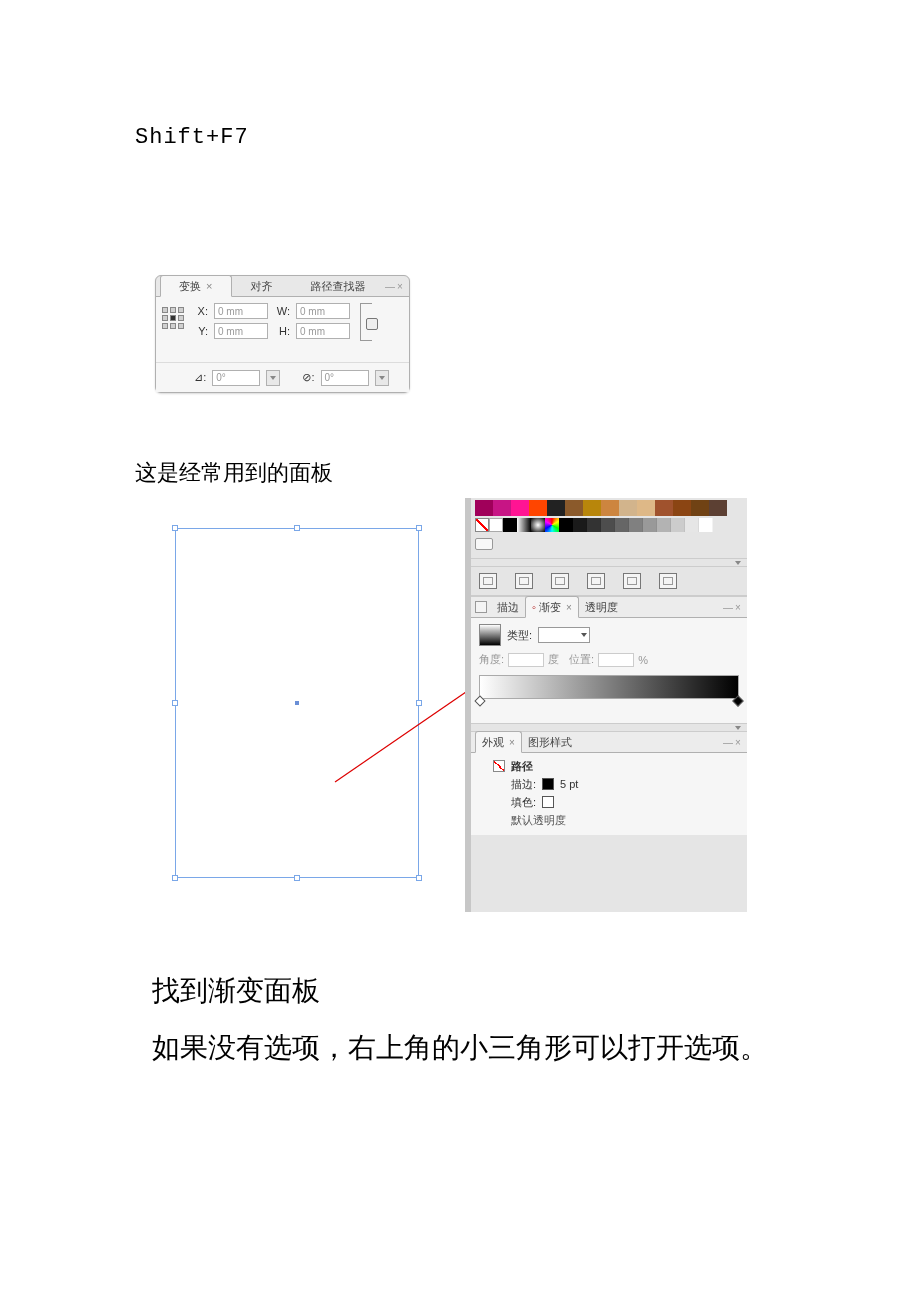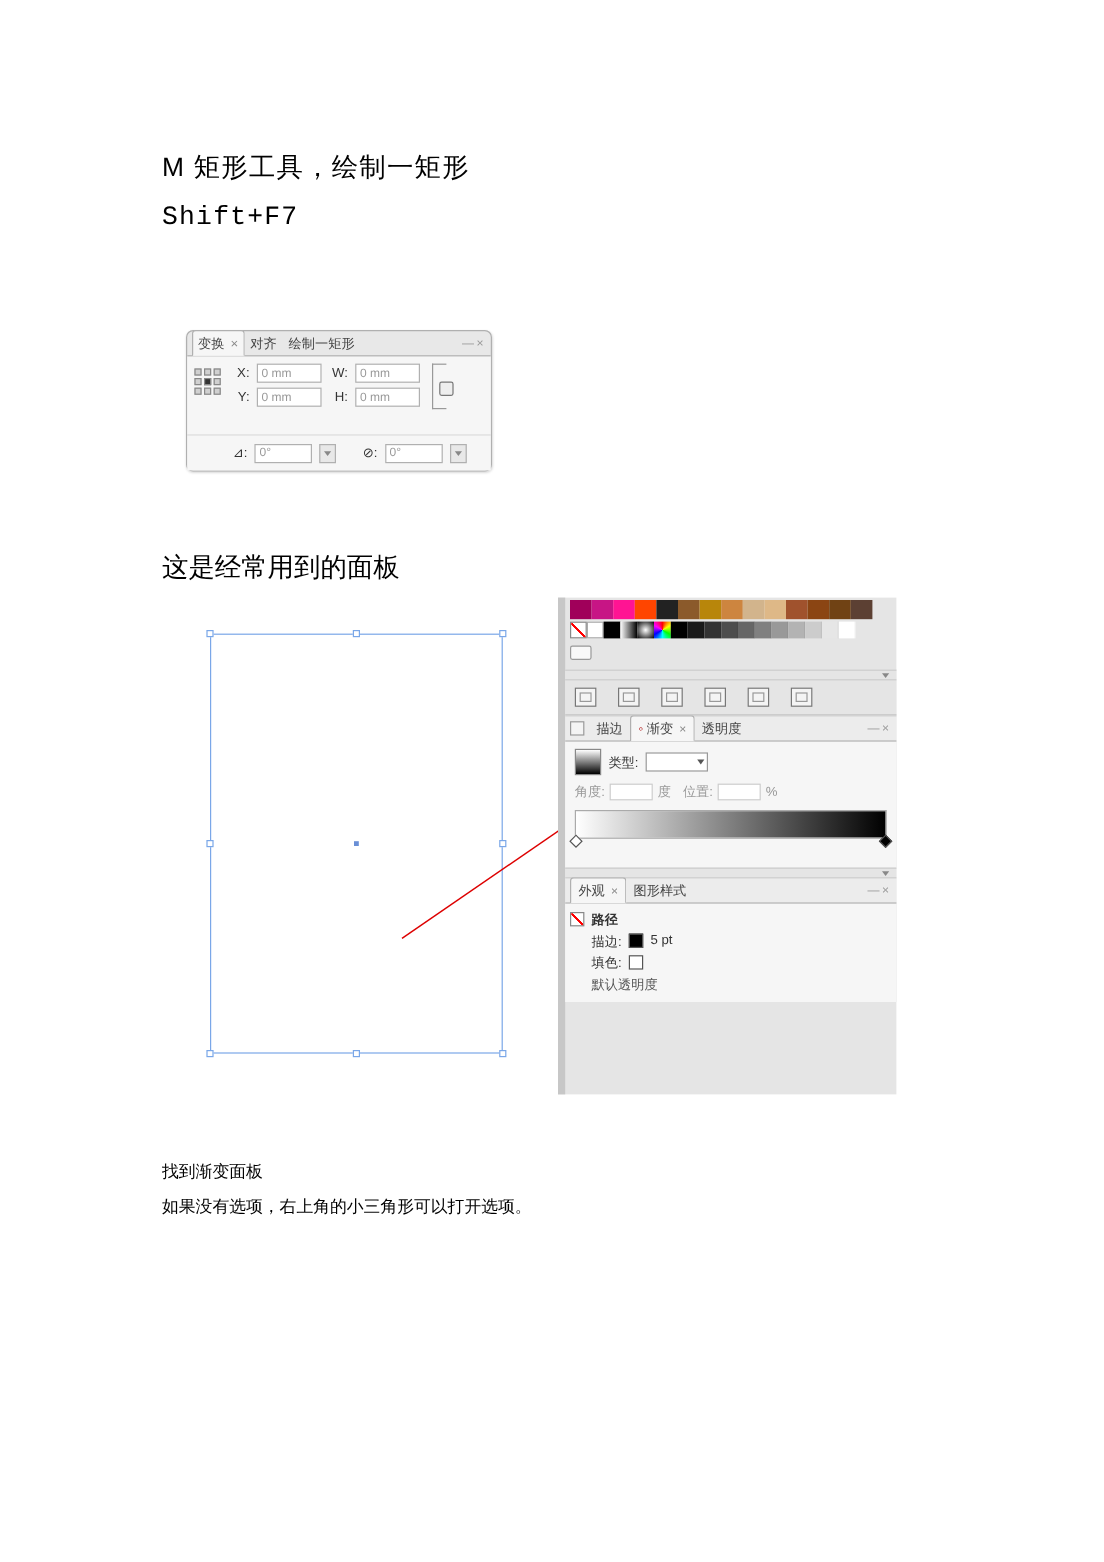--- a/index.html
+++ b/index.html
@@ -34,21 +34,21 @@
     color: #333;
   }
   .tp-tabs {
     display: flex; align-items: center;
     height: 20px;
     padding: 0 4px;
     gap: 0;
   }
   .tp-tab {
     position: relative;
-    padding: 3px 4px 2px;
+    padding: 3px 18px 2px;
     font-size: 11px;
     color: #444;
     border: 1px solid transparent;
     cursor: default;
   }
   .tp-tab.active {
     background: #f6f6f6;
     border: 1px solid #b0b0b0;
     border-bottom-color: #f6f6f6;
     border-radius: 3px 3px 0 0;
@@ -189,52 +189,51 @@
   .grad-select{width:52px;height:16px;border:1px solid #999;background:#fff;display:flex;justify-content:flex-end;align-items:center;padding-right:2px;}
   .grad-select::after{content:"";border-left:3px solid transparent;border-right:3px solid transparent;border-top:4px solid #555;}
   .grad-row2{display:flex;align-items:center;gap:4px;margin-top:6px;color:#999;}
   .grad-input{width:36px;height:14px;border:1px solid #ccc;background:#fff;}
   .grad-bar{height:24px;margin-top:8px;border:1px solid #aaa;background:linear-gradient(90deg,#fff,#000);position:relative;}
   .grad-stop{position:absolute;bottom:-7px;width:8px;height:8px;background:#fff;border:1px solid #555;transform:rotate(45deg);}
   .grad-stop.s1{left:-4px;background:#fff;}
   .grad-stop.s2{right:-4px;background:#000;}
 
   
-  .appear-body{background:#f6f6f6;border-top:1px solid #b0b0b0;padding:4px 4px 6px;}
+  .appear-body{background:#f6f6f6;border-top:1px solid #b0b0b0;padding:4px 22px 6px;}
   .ap-row{display:flex;align-items:center;height:18px;gap:6px;font-size:11px;}
   .ap-no{width:12px;height:12px;border:1px solid #888;background:#fff;position:relative;}
   .ap-no::after{content:"";position:absolute;inset:0;background:linear-gradient(45deg,transparent 45%,red 45%,red 55%,transparent 55%);}
   .ap-title{font-weight:bold;}
   .ap-indent{padding-left:18px;}
   .ap-sq{width:12px;height:12px;border:1px solid #555;background:#000;}
   .ap-sq.none{background:#fff;}
 
   
   .bottom {
     position:absolute;
-    left:135px; top: 962px;
-    font-size:14px; line-height: 2.05;
+    left:152px; top: 962px;
+    font-size:28px; line-height: 2.05;
   }
 </style>
 </head>
 <body>
 
 <div class="content">
-  <div class="line1">M 矩形工具，绘制一矩形</div>
   <div class="line2">Shift+F7</div>
 </div>
 
 <div class="transform-panel">
   <div class="tp-tabs">
     <div class="tp-tab active">
       <span>变换</span>
       <span class="tp-close">×</span>
     </div>
     <div class="tp-tab">对齐</div>
-    <div class="tp-tab">绘制一矩形</div>
+    <div class="tp-tab">路径查找器</div>
     <div class="tp-spacer"></div>
     <div class="tp-wctrl">—</div>
     <div class="tp-wctrl">×</div>
   </div>
   <div class="tp-body">
     <div class="refpoint">
       <div></div>
         <div></div>
         <div></div>
       <div></div>

